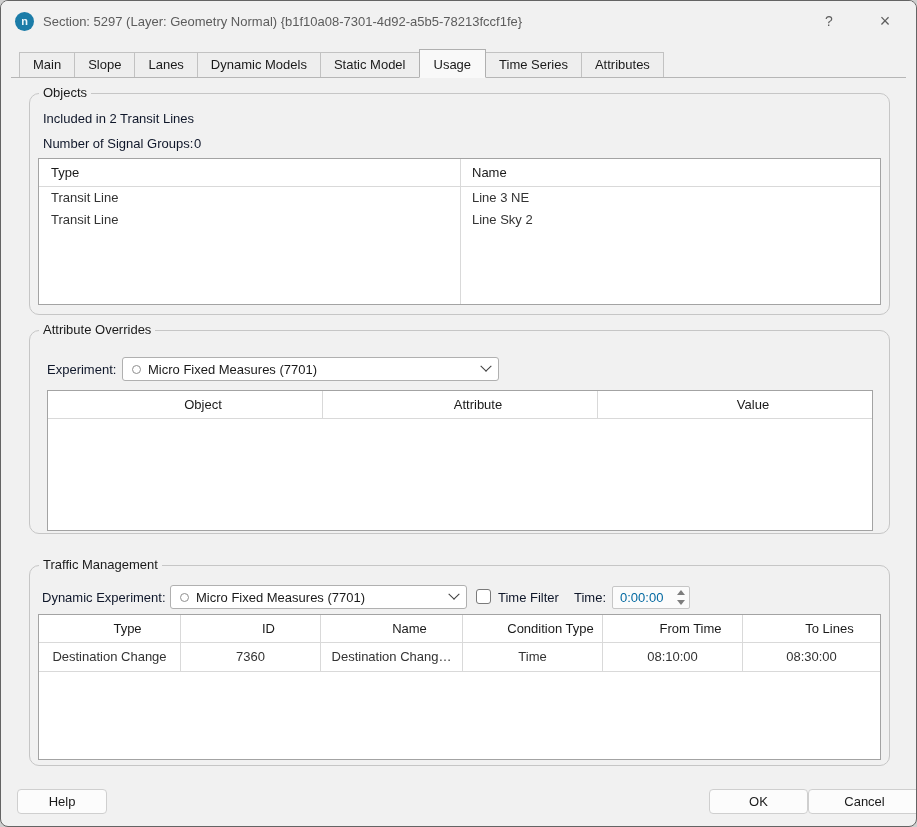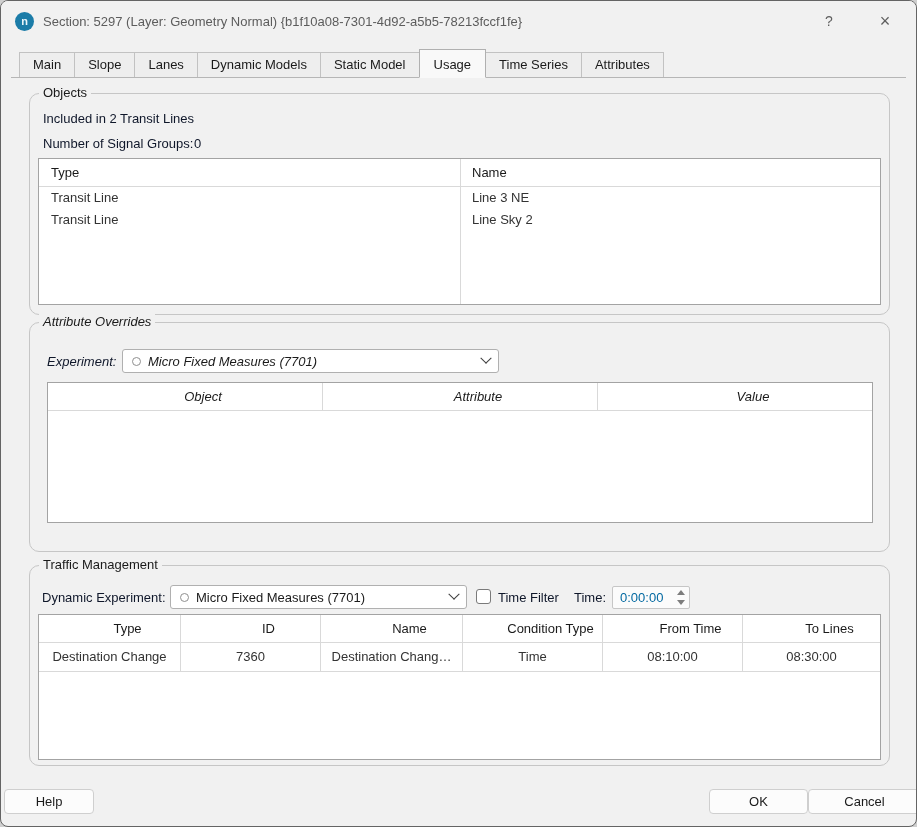--- a/index.html
+++ b/index.html
@@ -127,21 +127,21 @@
         <div class="c1">Transit Line</div>
         <div class="c2">Line 3 NE</div>
       </div>
       <div class="obj-row">
         <div class="c1">Transit Line</div>
         <div class="c2">Line Sky 2</div>
       </div>
     </div>
   </div>
 
-  <div class="gb" style="top: 321px; height: 230px; font-style: italic;">
+  <div class="gb" style="top: 329px; height: 204px;">
     <div class="legend">Attribute Overrides</div>
 
     <div class="label" style="left: 17px; top: 31px;">Experiment:</div>
 
     <div class="combo" style="left: 92px; top: 26px; width: 377px;">
       <span class="type-dot"></span>
       <span class="combo-text">Micro Fixed Measures (7701)</span>
       <span class="chev"></span>
     </div>
 
@@ -194,17 +194,17 @@
         <div class="tm-cell w1">Destination Change</div>
         <div class="tm-cell w2">7360</div>
         <div class="tm-cell w3">Destination Chang…</div>
         <div class="tm-cell w4">Time</div>
         <div class="tm-cell w5">08:10:00</div>
         <div class="tm-cell w6">08:30:00</div>
       </div>
     </div>
   </div>
 
-  <div class="btn" style="left: 3px; top: 788px; width: 90px;">Help</div>
+  <div class="btn" style="left: 16px; top: 788px; width: 90px;">Help</div>
   <div class="btn" style="left: 708px; top: 788px; width: 99px;">OK</div>
   <div class="btn" style="left: 807px; top: 788px; width: 113px;">Cancel</div>
 
 </div>
 
 </body></html>

